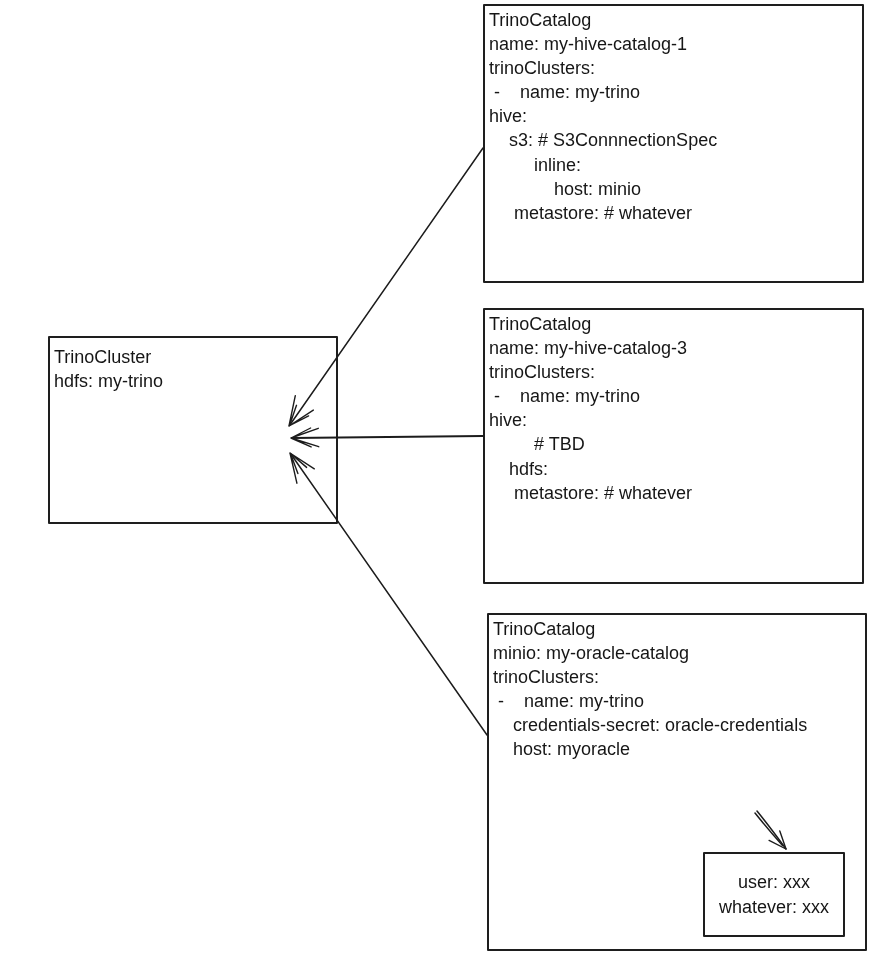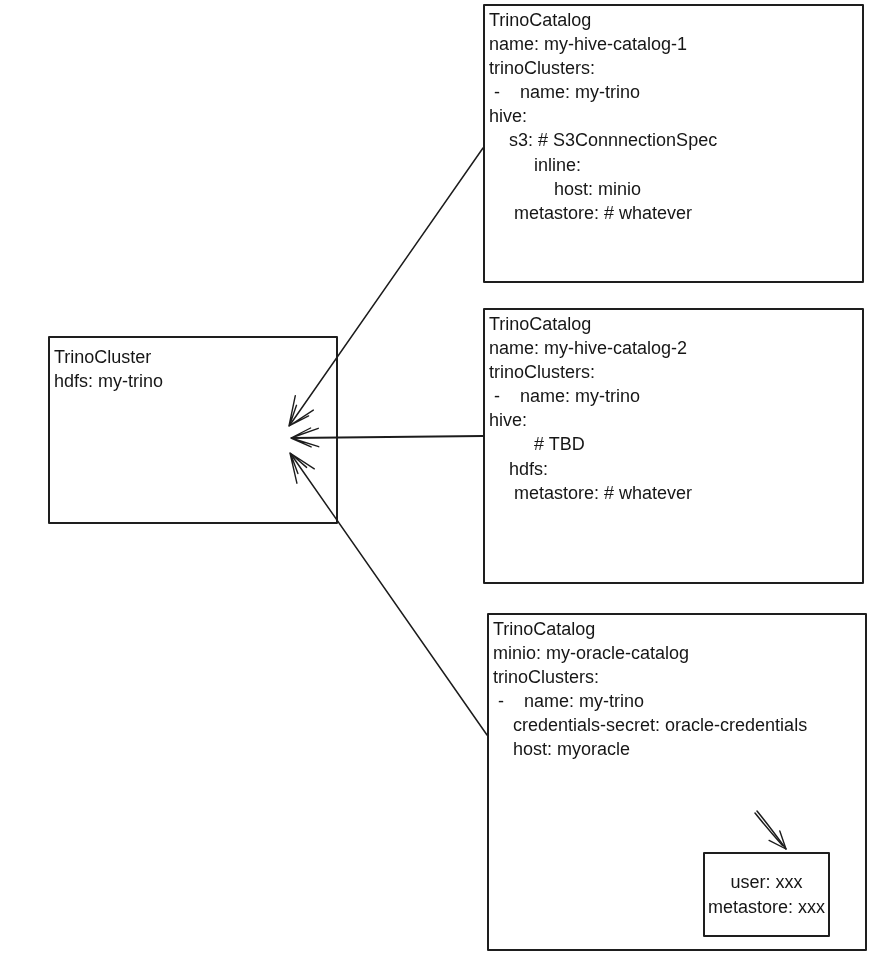--- a/index.html
+++ b/index.html
@@ -25,21 +25,21 @@
     white-space: pre;
     padding: 2px 0 0 4px;
   }
   .node-text .tline { white-space: pre; }
   #node-cluster  { left: 11px;   top: 336px; width: 290px; height: 188px; margin-left: 37px; }
   #node-cluster .node-text { padding-top: 7px; }
   #node-catalog1 { left: 483px; top: 4px;   width: 381px; height: 279px; }
   #node-catalog2 { left: 483px; top: 308px; width: 381px; height: 276px; }
   #node-catalog3 { left: 487px; top: 613px; width: 380px; height: 338px; }
   #node-secret {
-    left: 703px; top: 852px; width: 127px; height: 85px;
+    left: 703px; top: 852px; width: 142px; height: 85px;
     display: flex; flex-direction: column;
     justify-content: center; align-items: center;
     text-align: center;
   }
   #node-secret .node-text { padding: 0; }
   svg.edges-layer {
     position: absolute;
     left: 0; top: 0;
     width: 872px; height: 954px;
     pointer-events: none;
@@ -60,29 +60,29 @@
 
   <div class="node" id="node-cluster">
     <div class="node-text"><div class="tline">TrinoCluster</div><div class="tline">hdfs: my-trino</div></div>
   </div>
 
   <div class="node" id="node-catalog1">
     <div class="node-text"><div class="tline">TrinoCatalog</div><div class="tline">name: my-hive-catalog-1</div><div class="tline">trinoClusters:</div><div class="tline"> -    name: my-trino</div><div class="tline">hive:</div><div class="tline">    s3: # S3ConnnectionSpec</div><div class="tline">         inline:</div><div class="tline">             host: minio</div><div class="tline">     metastore: # whatever</div></div>
   </div>
 
   <div class="node" id="node-catalog2">
-    <div class="node-text"><div class="tline">TrinoCatalog</div><div class="tline">name: my-hive-catalog-2</div><div class="tline">trinoClusters:</div><div class="tline"> -    name: my-trino</div><div class="tline">hive:</div><div class="tline">         # TBD</div><div class="tline">    hdfs:</div><div class="tline">     metastore: # whatever</div></div>
+    <div class="node-text"><div class="tline">TrinoCatalog</div><div class="tline">name: my-hive-catalog-3</div><div class="tline">trinoClusters:</div><div class="tline"> -    name: my-trino</div><div class="tline">hive:</div><div class="tline">         # TBD</div><div class="tline">    hdfs:</div><div class="tline">     metastore: # whatever</div></div>
   </div>
 
   <div class="node" id="node-catalog3">
     <div class="node-text"><div class="tline">TrinoCatalog</div><div class="tline">minio: my-oracle-catalog</div><div class="tline">trinoClusters:</div><div class="tline"> -    name: my-trino</div><div class="tline">    credentials-secret: oracle-credentials</div><div class="tline">    host: myoracle</div></div>
   </div>
 
   <div class="node" id="node-secret">
-    <div class="node-text"><div class="tline">user: xxx</div><div class="tline">metastore: xxx</div></div>
+    <div class="node-text"><div class="tline">user: xxx</div><div class="tline">whatever: xxx</div></div>
   </div>
 
   <svg class="edges-layer" viewBox="0 0 872 954" width="872" height="954">
 
     <g>
       <path d="M483 148 L289.5 425.5"></path>
       <path class="head" d="M289 426 L313.3 410.1 M289 426 L308.6 415.9 M289 426 L295.3 395.7 M289.5 425.5 L296.5 405.3"></path>
     </g>
 
     <g>

